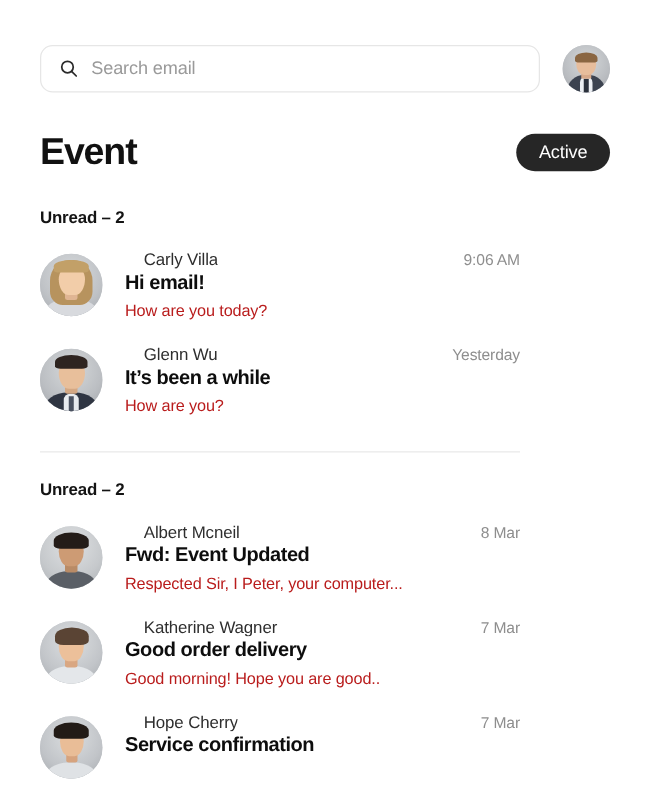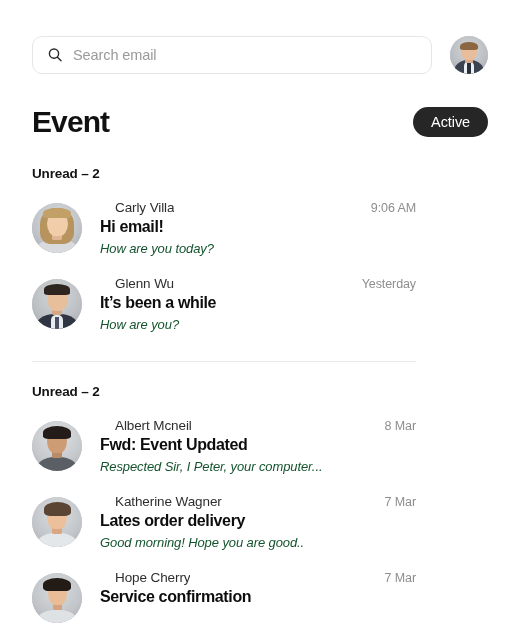--- a/index.html
+++ b/index.html
@@ -196,28 +196,27 @@
     color: #0d0d0d;
     letter-spacing: -0.35px;
     line-height: 1.25;
     white-space: nowrap;
     overflow: hidden;
     text-overflow: ellipsis;
   }
 
   .preview {
     font-size: 13px;
-    color: #14532d;
+    color: #b91c1c;
     letter-spacing: -0.1px;
     line-height: 1.3;
     margin-top: 2px;
     white-space: nowrap;
     overflow: hidden;
     text-overflow: ellipsis;
-    font-style: italic;
   }
 
   
   .portrait { position: relative; width: 100%; height: 100%; }
   .portrait .bg { position: absolute; inset: 0; }
   .portrait .hair,
   .portrait .face,
   .portrait .neck,
   .portrait .body,
   .portrait .shirt,
@@ -343,21 +342,21 @@
             <div class="neck" style="left:40%;top:58%;width:20%;height:16%;background:#d9a782;"></div>
             <div class="face" style="left:30%;top:20%;width:40%;height:45%;background:#ecc09a;"></div>
             <div class="hair" style="left:23%;top:10%;width:54%;height:28%;background:#5a4434;border-radius:52% 52% 26% 26%;"></div>
           </div>
         </div>
         <div class="row-body">
           <div class="row-top">
             <span class="sender">Katherine Wagner</span>
             <span class="timestamp">7 Mar</span>
           </div>
-          <div class="subject">Lates order delivery</div>
+          <div class="subject">Good order delivery</div>
           <div class="preview">Good morning! Hope you are good..</div>
         </div>
       </div>
 
       <div class="email-row">
         <div class="row-avatar">
           <div class="portrait">
             <div class="bg" style="background:radial-gradient(circle at 50% 34%, #dbdee0 0%, #c1c4c8 60%, #a4a8ac 100%);"></div>
             <div class="body" style="left:8%;top:74%;width:84%;height:34%;background:#dfe2e5;"></div>
             <div class="neck" style="left:41%;top:58%;width:19%;height:16%;background:#d6a37e;"></div>

